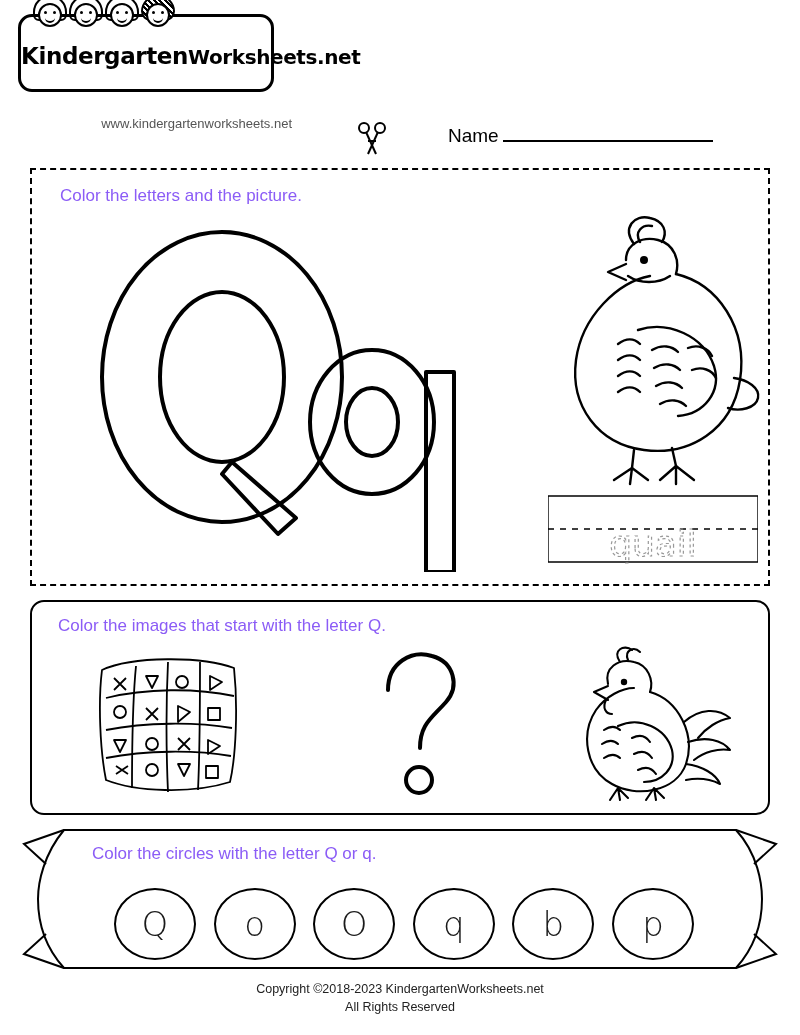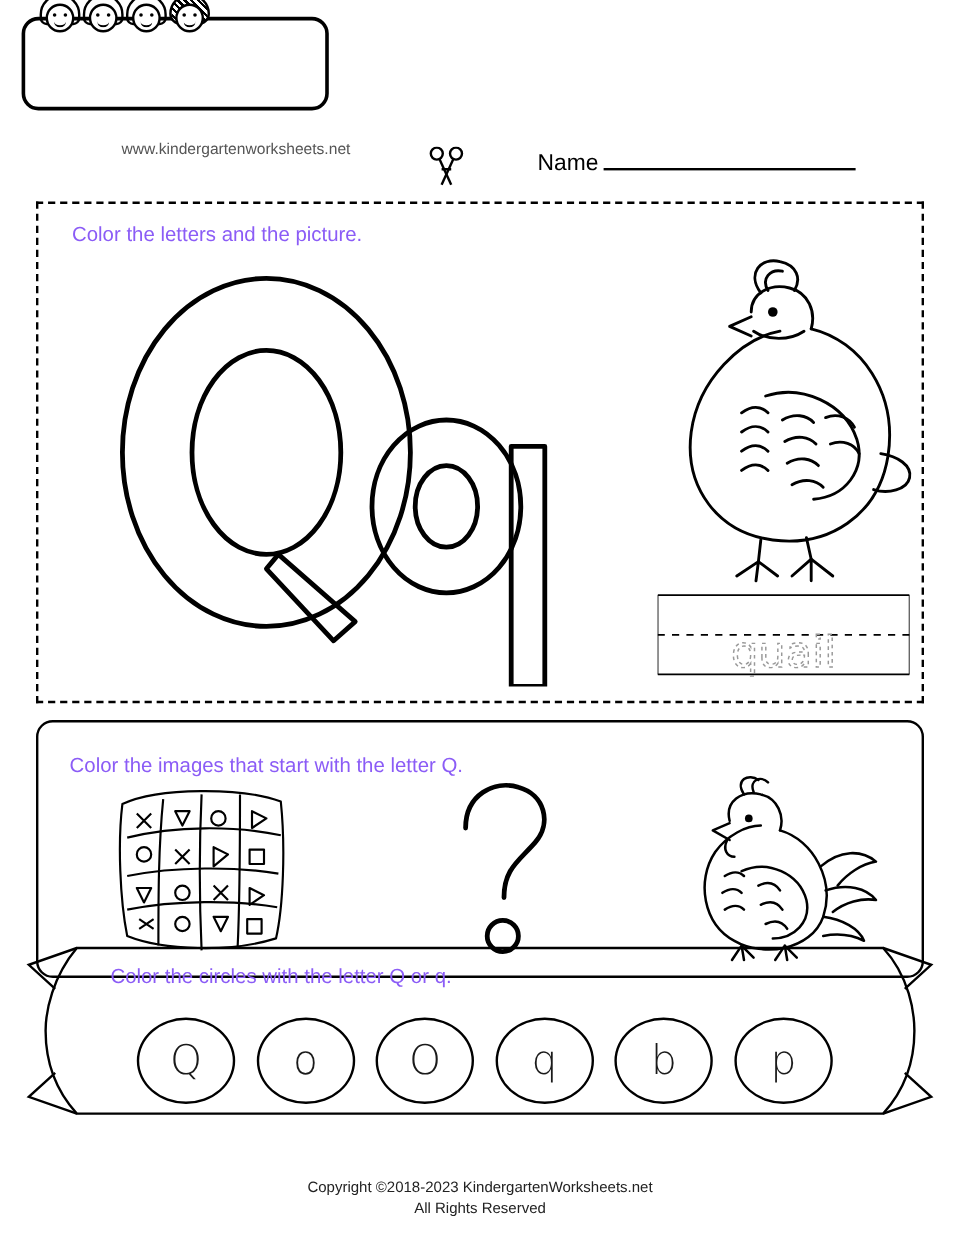--- a/index.html
+++ b/index.html
@@ -192,30 +192,30 @@
     width: 740px;
     height: 215px;
   }
   .sec2-border {
     position: absolute;
     inset: 0;
     border: 2px solid #000;
     border-radius: 14px;
     box-sizing: border-box;
   }
-  .sec2 .sec-instr { left: 28px; top: 16px; margin-top: 12px; }
+  .sec2 .sec-instr { left: 28px; top: 16px; }
   .pic-quilt { position: absolute; left: 62px; top: 46px; width: 150px; height: 150px; }
   .pic-question { position: absolute; left: 330px; top: 42px; width: 120px; height: 160px; }
   .pic-quail2 { position: absolute; left: 520px; top: 42px; width: 190px; height: 160px; }
 
   
   .sec3 {
     position: absolute;
     left: 18px;
-    top: 784px;
+    top: 824px;
     width: 764px;
     height: 150px;
   }
   .sec3 .sec-instr { left: 74px; top: 20px; }
   .banner-svg { position: absolute; inset: 0; }
   .circles-row {
     position: absolute;
     left: 96px;
     top: 60px;
     width: 580px;
@@ -281,20 +281,21 @@
             <div class="smile"></div>
         </div>
         <div class="kid k4">
           <div class="hair"></div>
             <div class="face"></div>
           <div class="eye l"></div>
             <div class="eye r"></div>
             <div class="smile"></div>
         </div>
       </div>
+      <div class="logo-text"><span class="big">Kindergarten</span><span>Worksheets</span><span>.net</span></div>
     </div>
     <div class="logo-url">www.kindergartenworksheets.net</div>
   </div>
 
 
   <div class="scissors">
     <svg width="40" height="36" viewBox="0 0 40 36" fill="none" stroke="#000" stroke-width="2">
       <circle cx="12" cy="6" r="5"></circle>
       <circle cx="28" cy="6" r="5"></circle>
       <path d="M14 10 L24 32"></path>

